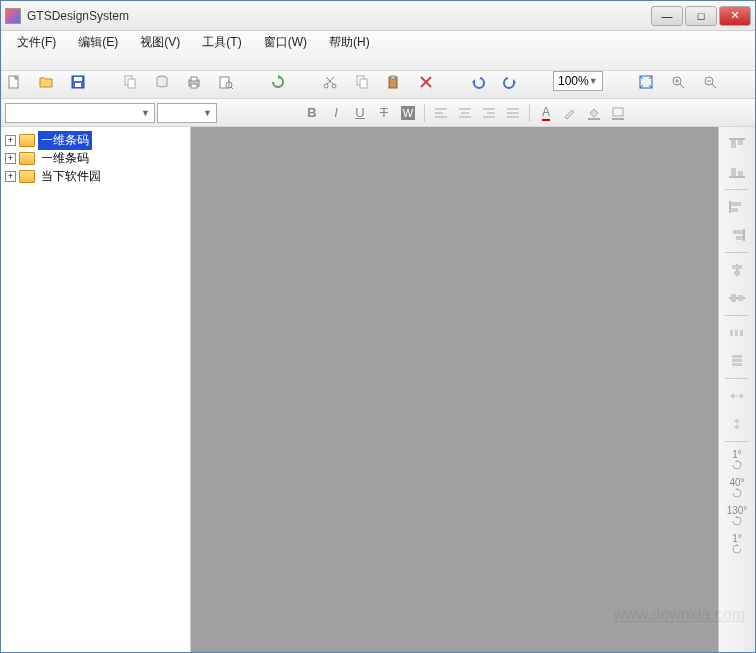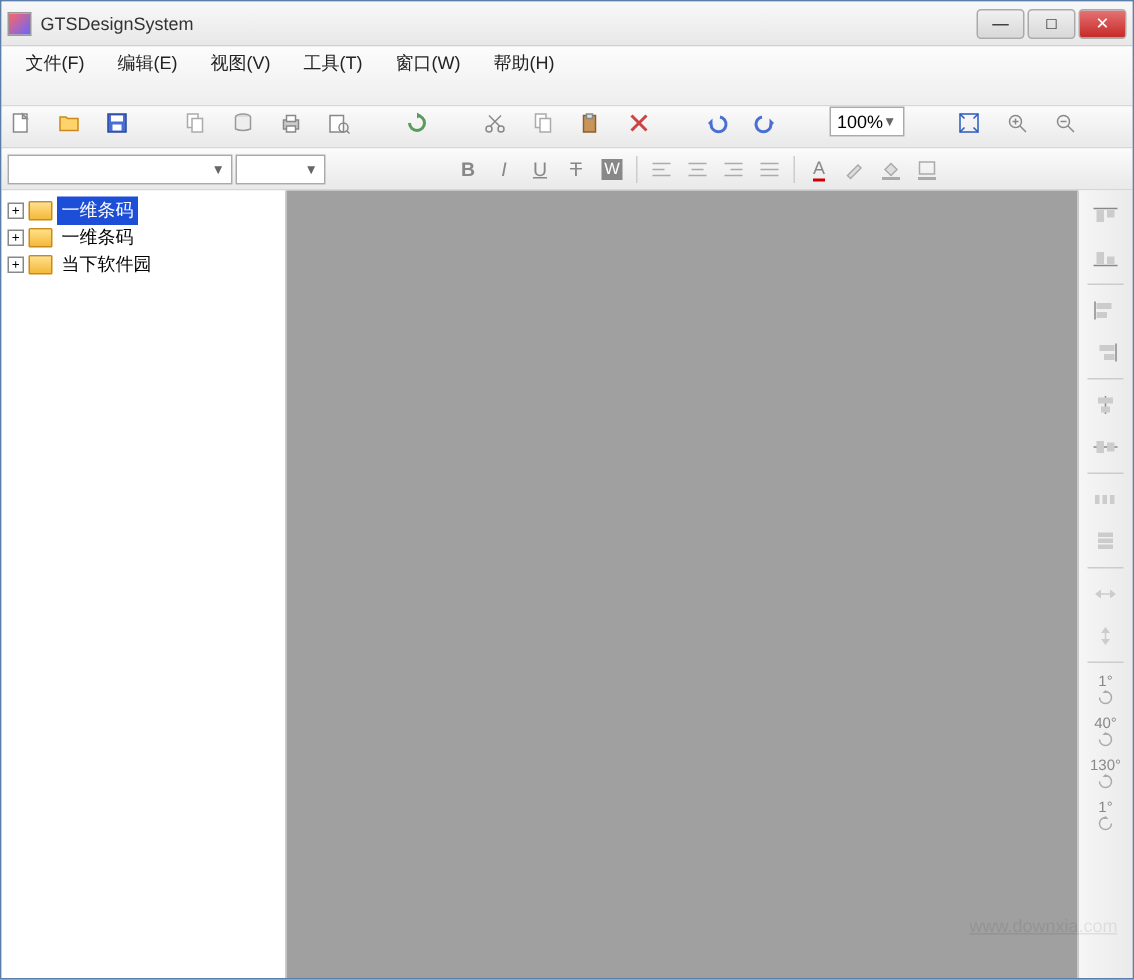--- a/index.html
+++ b/index.html
@@ -169,21 +169,21 @@
 .rt-sep { width: 24px; height: 1px; background: #ccc; margin: 2px 0; }
 .watermark {
   position: absolute;
   right: 10px;
   bottom: 28px;
   color: rgba(0,0,0,0.08);
   font-size: 20px;
   font-weight: bold;
   pointer-events: none;
 }
-.watermark small { display: block; font-size: 12px; font-weight: normal; text-align: right; text-decoration: underline; }
+.watermark small { display: block; font-size: 16px; font-weight: normal; text-align: right; text-decoration: underline; }
 </style>
 </head>
 <body>
 
 <div class="titlebar">
   <div class="app-icon"></div>
   <div class="title">GTSDesignSystem</div>
   <div class="win-controls">
     <div class="win-btn">—</div>
     <div class="win-btn">□</div>

